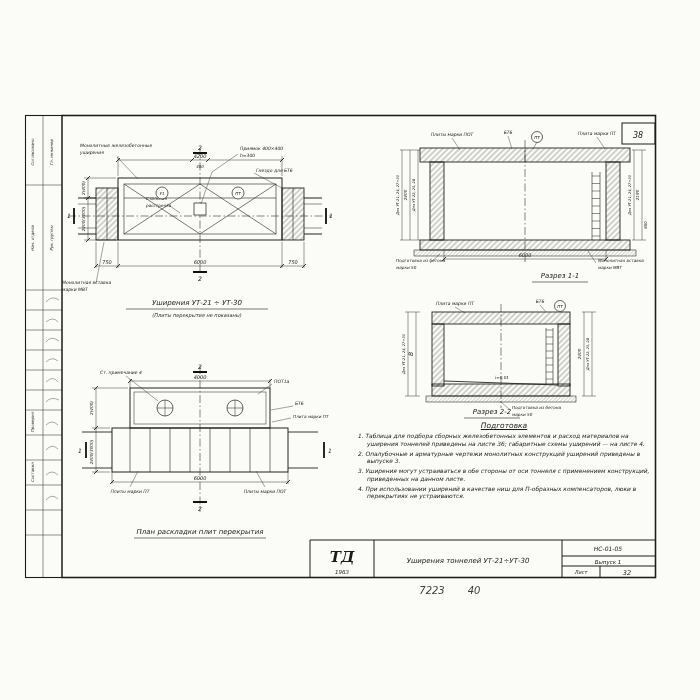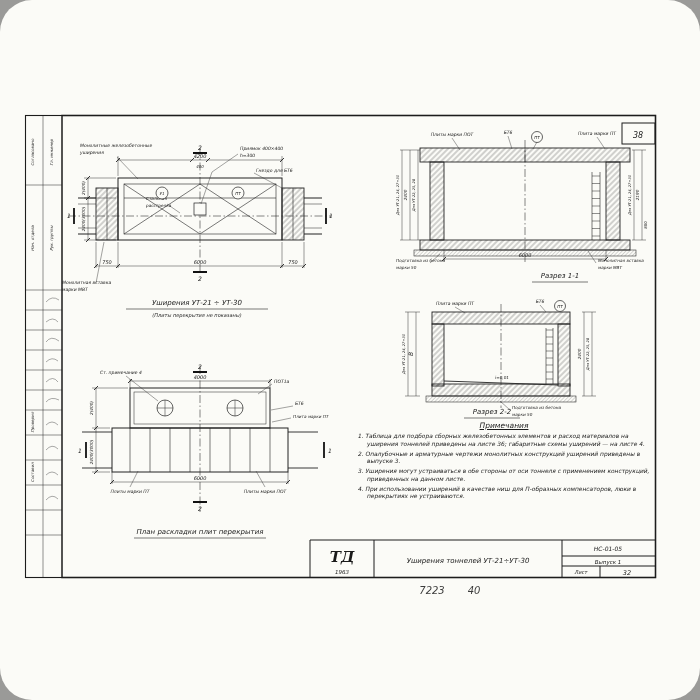--- a/index.html
+++ b/index.html
@@ -1,18 +1,18 @@
 <!DOCTYPE html>
 <html><head>
 <meta charset="utf-8">
 <style>
   html,body{margin:0;padding:0;}
   body{background:#9a9a98;}
   .sheet{position:relative;width:700px;height:700px;background:#fbfbf7;overflow:hidden;
-         font-family:"DejaVu Sans",sans-serif;border-radius:32px;}
+         font-family:"DejaVu Sans",sans-serif;}
   svg{position:absolute;left:0;top:0;}
   svg text{font-family:"DejaVu Sans",sans-serif;fill:#1a1a1a;font-style:italic;}
   .mid{text-anchor:middle;}
   .f36{font-size:3.6px}.f4{font-size:4px}.f42{font-size:4.2px}.f45{font-size:4.5px}
   .f5{font-size:5px}.f55{font-size:5.5px}.f6{font-size:6px}.f65{font-size:6.5px}
   .f7{font-size:7px}.f8{font-size:8px}.f10{font-size:10px}.f15{font-size:15px}
   .serif{font-family:"DejaVu Serif",serif;font-weight:bold;}
   .hand{fill:#3c3c3c;}
   .ln{stroke:#222;fill:none;stroke-width:1;}
   .ln09{stroke:#222;fill:none;stroke-width:.9;}
@@ -296,21 +296,21 @@
     <text class="f65 mid" x="627" y="574.5">32</text>
   </g>
 
   <g>
     <text class="f10 mid hand" x="432" y="594">7223</text>
     <text class="f10 mid hand" x="474" y="594">40</text>
   </g>
 </svg>
 
 <div class="notes">
-  <span class="notes-header">Примечания</span>
+  <span class="notes-header">Подготовка</span>
   <ol>
     <li>1. Таблица для подбора сборных железобетонных элементов и расход материалов на уширения тоннелей приведены на листе 36; габаритные схемы уширений — на листе 4.</li>
     <li>2. Опалубочные и арматурные чертежи монолитных конструкций уширений приведены в выпуске 3.</li>
     <li>3. Уширения могут устраиваться в обе стороны от оси тоннеля с применением конструкций, приведенных на данном листе.</li>
     <li>4. При использовании уширений в качестве ниш для П-образных компенсаторов, люки в перекрытиях не устраиваются.</li>
   </ol>
 </div>
 
 </div>
 

